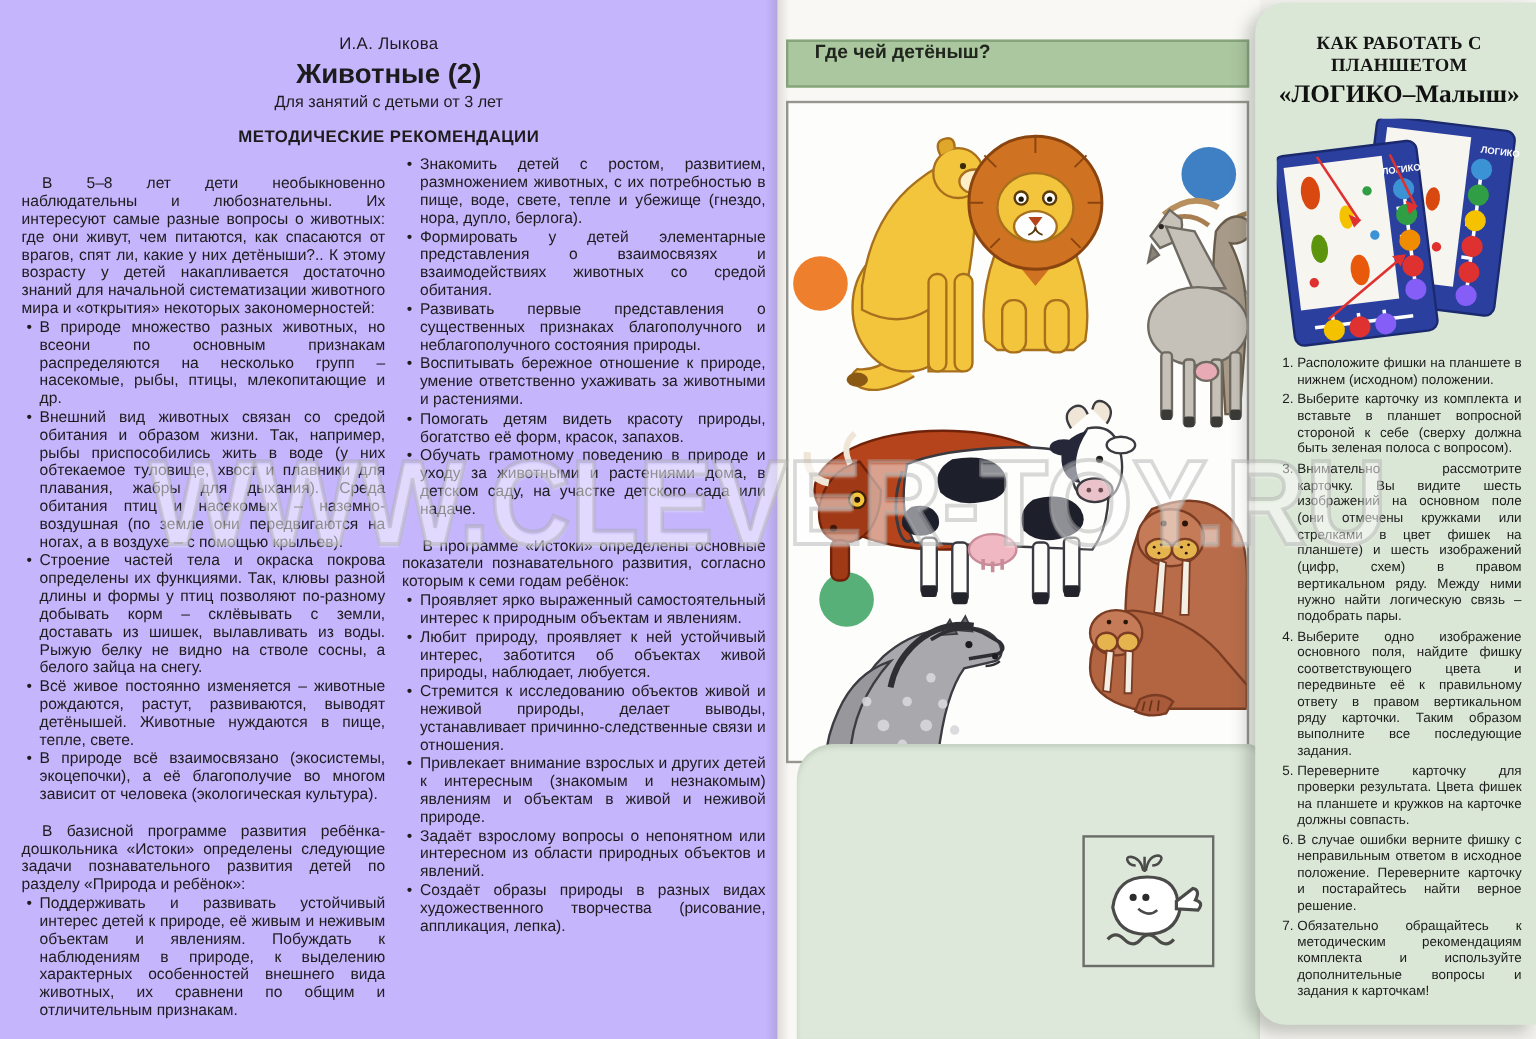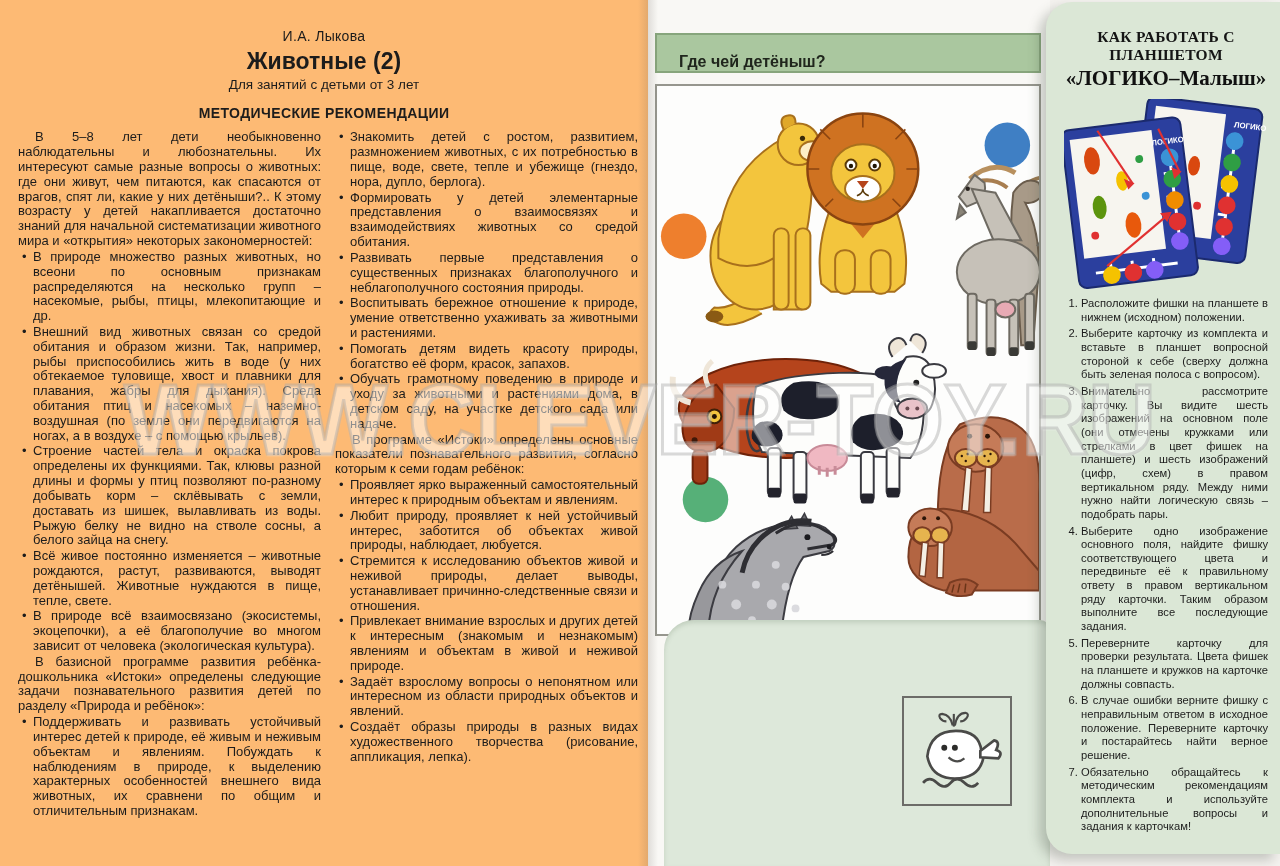--- a/index.html
+++ b/index.html
@@ -8,41 +8,41 @@
   .photo{position:relative;width:1280px;height:866px;background:#f4f2ef;overflow:hidden;}
 
   
   .red-corner{position:absolute;left:0;top:0;width:0;height:0;
     border-top:24px solid #b5392c;border-right:24px solid transparent;z-index:0;}
   .red-strip{position:absolute;top:0;height:4px;background:#c2493a;z-index:0;}
   .strip1{left:86px;width:36px;}
   .strip2{left:576px;width:36px;}
 
   
-  .left-page{position:absolute;left:0;top:0;width:648px;height:866px;background:#fdba74;z-index:1;overflow:hidden;}
+  .left-page{position:absolute;left:0;top:0;width:648px;height:866px;background:#c4b5fd;z-index:1;overflow:hidden;}
   .lp-header{padding-top:28px;text-align:center;line-height:1.2;}
   .author{font-size:14px;letter-spacing:.3px;}
   .doc-title{font-size:23px;font-weight:bold;margin:3px 0 2px;}
   .subtitle{font-size:13.5px;}
   .section-heading{font-size:14px;font-weight:bold;letter-spacing:.4px;margin-top:11px;}
   .columns{display:flex;gap:14px;padding:9px 10px 0 18px;}
   .col{width:303px;font-size:13px;line-height:1.14;text-align:justify;}
-  .col p{margin:0 0 1px;text-indent:17px;}
+  .col p{margin:16px 0 1px;text-indent:17px;}
   .col ul{list-style:none;margin:0 0 1px;padding:0 0 0 15px;}
   .col li{position:relative;margin:0 0 1px;}
   .col li::before{content:"•";position:absolute;left:-11px;top:0;}
 
   
   .spine-shadow{position:absolute;left:638px;top:0;width:20px;height:866px;z-index:2;
     background:linear-gradient(to right,rgba(0,0,0,0),rgba(90,80,70,.16),rgba(0,0,0,0));}
 
   
   .right-page{position:absolute;left:648px;top:0;width:402px;height:866px;background:#f9f8f5;z-index:1;}
   .green-bar{position:absolute;left:7px;top:33px;width:386px;height:40px;background:#aac79f;
-    border:2px solid #87a57c;box-sizing:border-box;display:flex;align-items:flex-end;}
+    border:2px solid #87a57c;box-sizing:border-box;display:flex;align-items:flex-start;}
   .green-bar span{font-size:16px;font-weight:bold;color:#20261d;padding-left:22px;}
   .card{position:absolute;left:7px;top:84px;width:386px;height:552px;background:#fdfdfc;
     border:2px solid #96968e;box-sizing:border-box;overflow:hidden;}
   .card svg{display:block;width:100%;height:100%;}
   .bottom-sheet{position:absolute;left:16px;top:620px;width:386px;height:246px;background:#dde8da;
     border-radius:30px 10px 0 0;box-shadow:inset 0 3px 4px rgba(120,140,115,.25);}
   .whale-box{position:absolute;left:238px;top:76px;width:106px;height:106px;border:2px solid #6c6c68;}
   .whale-box svg{display:block;width:100%;height:100%;}
 
   

